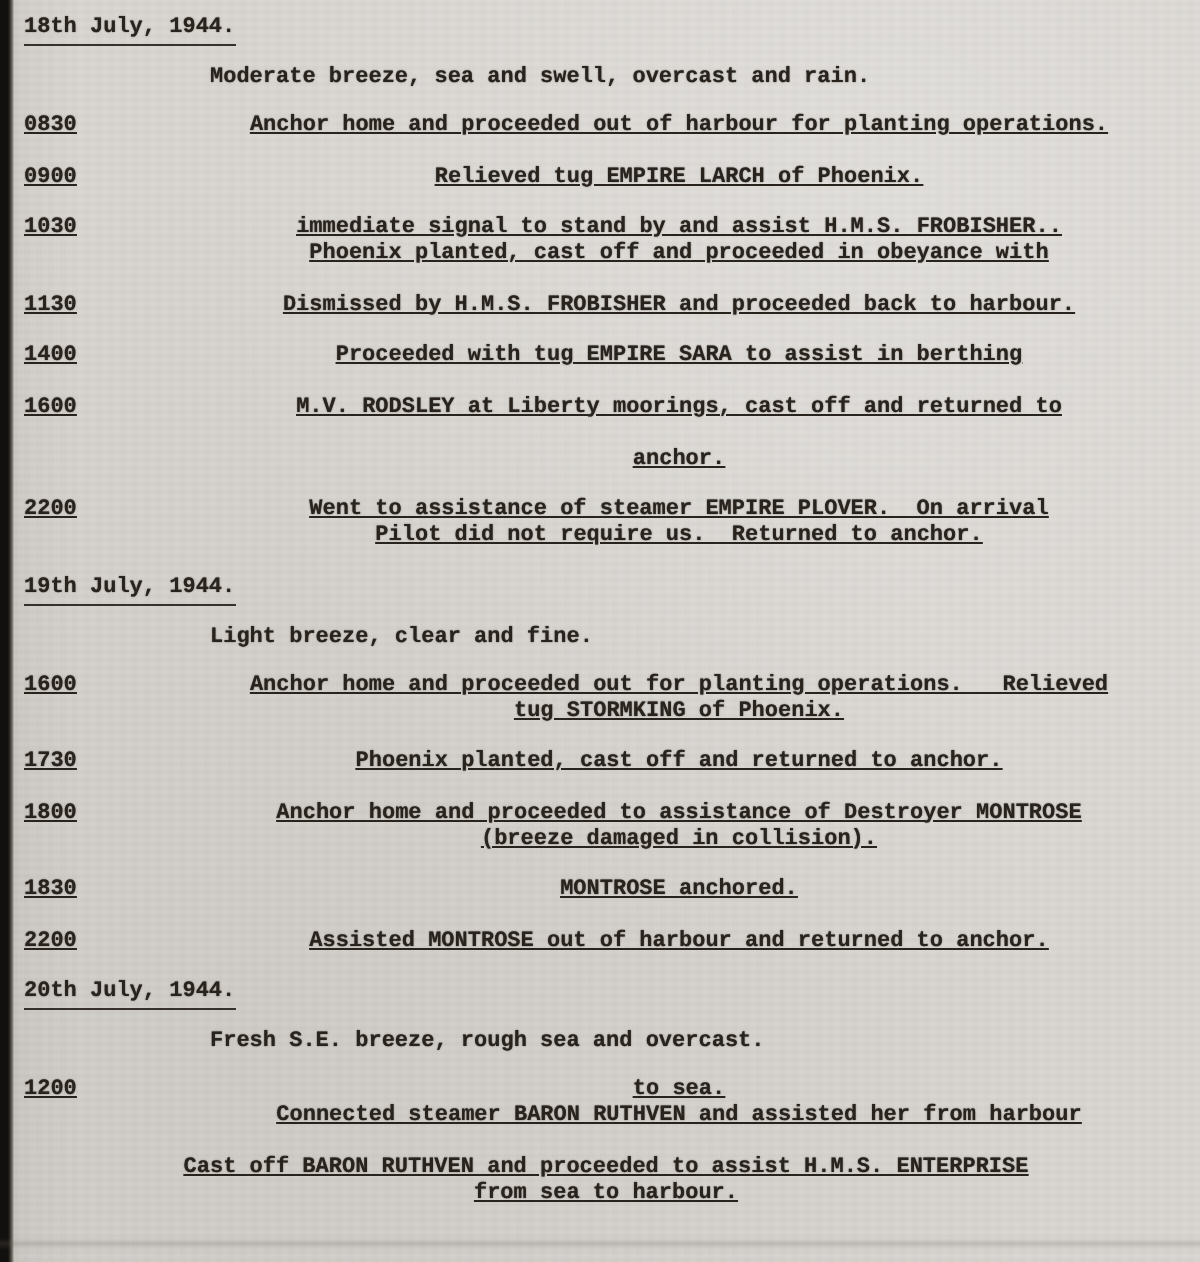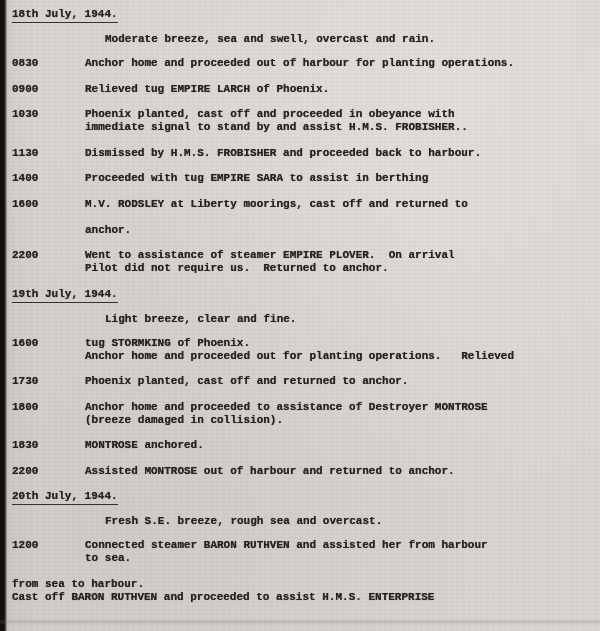--- a/index.html
+++ b/index.html
@@ -68,28 +68,30 @@
     border-bottom: 1.7px solid rgba(41,35,30,0.92);
   }
   .weather {
     margin-left: 93px;
     margin-bottom: 11px;
     white-space: pre;
   }
   .entry {
     display: flex;
     margin-bottom: 12.5px;
+    text-decoration: underline;
   }
   .entry .time {
     flex: 0 0 73px;
     white-space: pre;
   }
   .entry .lines {
     flex: 1 1 auto;
     white-space: pre;
+    text-align: center;
   }
   .entry .line {
     min-height: 13px;
     white-space: pre;
   }
 </style>
 </head>
 <body>
 
 <div class="page">
@@ -102,21 +104,21 @@
         <div class="entry">
           <div class="time">0830</div>
           <div class="lines"><div class="line">Anchor home and proceeded out of harbour for planting operations.</div></div>
         </div>
         <div class="entry">
           <div class="time">0900</div>
           <div class="lines"><div class="line">Relieved tug EMPIRE LARCH of Phoenix.</div></div>
         </div>
         <div class="entry">
           <div class="time">1030</div>
-          <div class="lines"><div class="line">Phoenix planted, cast off and proceeded in obeyance with</div><div class="line">immediate signal to stand by and assist H.M.S. FROBISHER..</div></div>
+          <div class="lines"><div class="line">immediate signal to stand by and assist H.M.S. FROBISHER..</div><div class="line">Phoenix planted, cast off and proceeded in obeyance with</div></div>
         </div>
         <div class="entry">
           <div class="time">1130</div>
           <div class="lines"><div class="line">Dismissed by H.M.S. FROBISHER and proceeded back to harbour.</div></div>
         </div>
         <div class="entry">
           <div class="time">1400</div>
           <div class="lines"><div class="line">Proceeded with tug EMPIRE SARA to assist in berthing</div></div>
         </div>
         <div class="entry">
@@ -126,21 +128,21 @@
         <div class="entry">
           <div class="time">2200</div>
           <div class="lines"><div class="line">Went to assistance of steamer EMPIRE PLOVER.  On arrival</div><div class="line">Pilot did not require us.  Returned to anchor.</div></div>
         </div>
       </section>
       <section class="day-section">
         <div class="heading"><span>19th July, 1944.</span></div>
         <div class="weather">Light breeze, clear and fine.</div>
         <div class="entry">
           <div class="time">1600</div>
-          <div class="lines"><div class="line">tug STORMKING of Phoenix.</div><div class="line">Anchor home and proceeded out for planting operations.   Relieved</div></div>
+          <div class="lines"><div class="line">Anchor home and proceeded out for planting operations.   Relieved</div><div class="line">tug STORMKING of Phoenix.</div></div>
         </div>
         <div class="entry">
           <div class="time">1730</div>
           <div class="lines"><div class="line">Phoenix planted, cast off and returned to anchor.</div></div>
         </div>
         <div class="entry">
           <div class="time">1800</div>
           <div class="lines"><div class="line">Anchor home and proceeded to assistance of Destroyer MONTROSE</div><div class="line">(breeze damaged in collision).</div></div>
         </div>
         <div class="entry">
@@ -150,20 +152,20 @@
         <div class="entry">
           <div class="time">2200</div>
           <div class="lines"><div class="line">Assisted MONTROSE out of harbour and returned to anchor.</div></div>
         </div>
       </section>
       <section class="day-section">
         <div class="heading"><span>20th July, 1944.</span></div>
         <div class="weather">Fresh S.E. breeze, rough sea and overcast.</div>
         <div class="entry">
           <div class="time">1200</div>
-          <div class="lines"><div class="line">Connected steamer BARON RUTHVEN and assisted her from harbour</div><div class="line">to sea.</div></div>
+          <div class="lines"><div class="line">to sea.</div><div class="line">Connected steamer BARON RUTHVEN and assisted her from harbour</div></div>
         </div>
         <div class="entry">
-          <div class="lines"><div class="line">from sea to harbour.</div><div class="line">Cast off BARON RUTHVEN and proceeded to assist H.M.S. ENTERPRISE</div></div>
+          <div class="lines"><div class="line">Cast off BARON RUTHVEN and proceeded to assist H.M.S. ENTERPRISE</div><div class="line">from sea to harbour.</div></div>
         </div>
       </section>
     </div>
 </div>
 
 </body></html>

